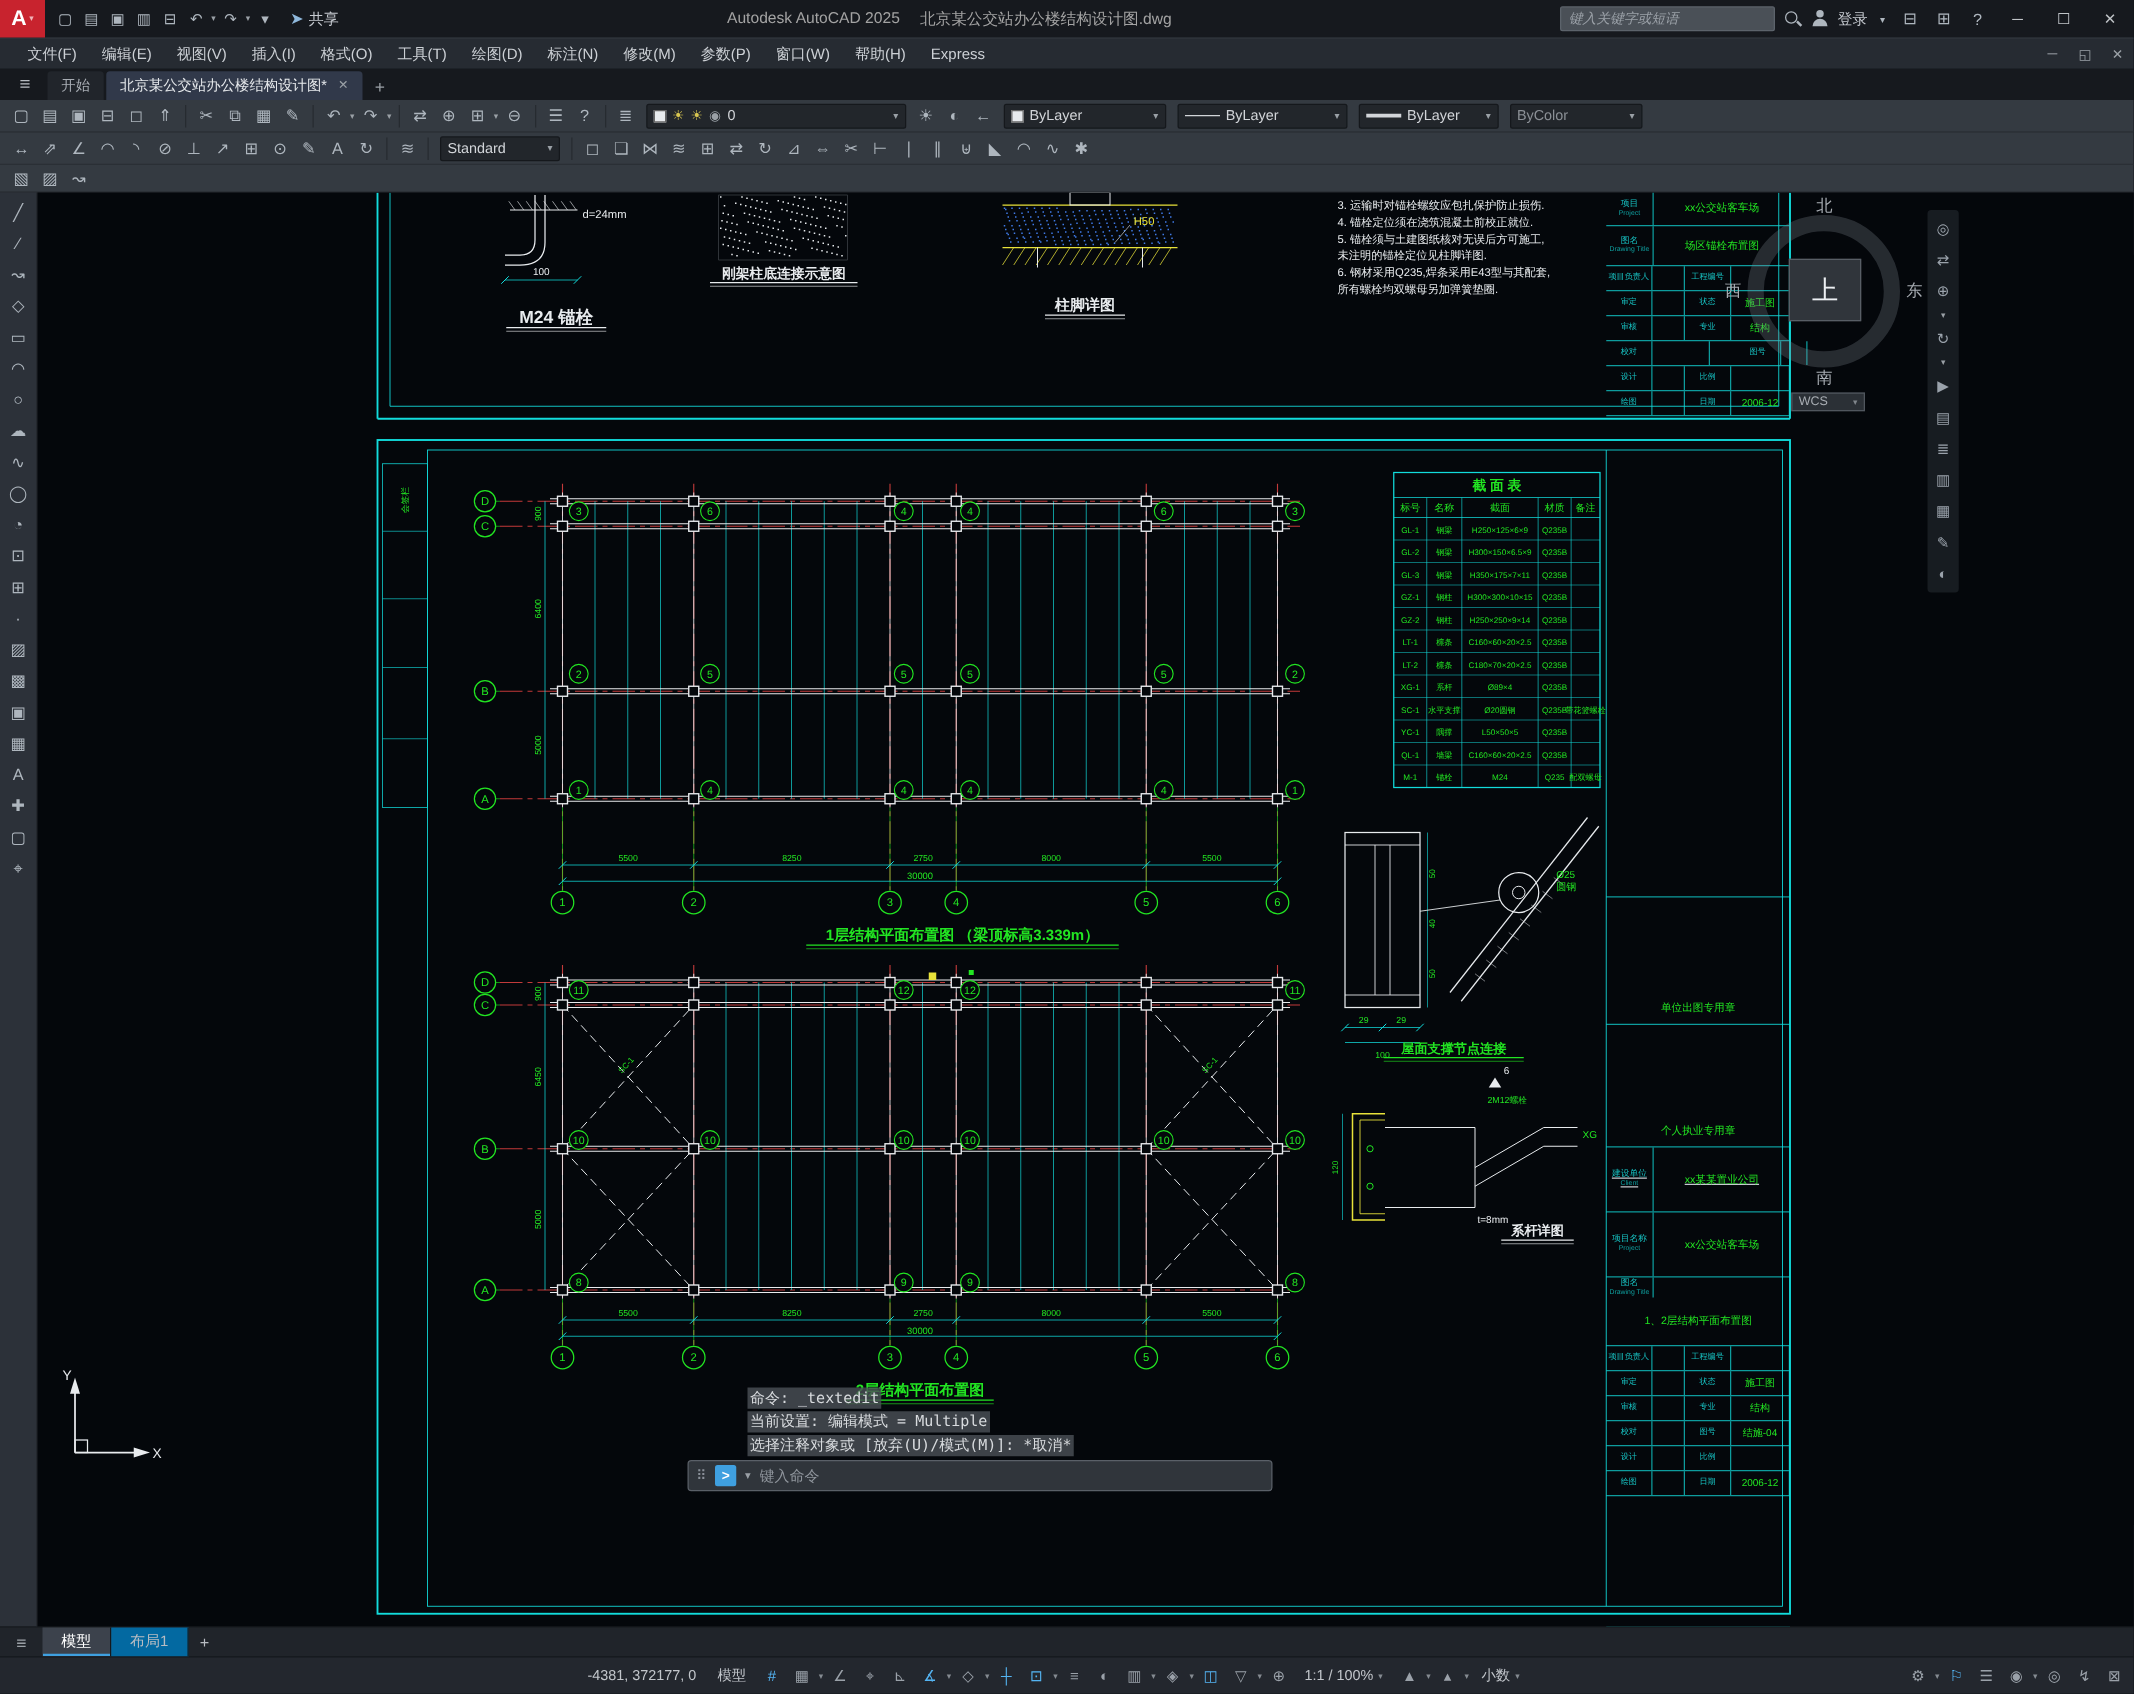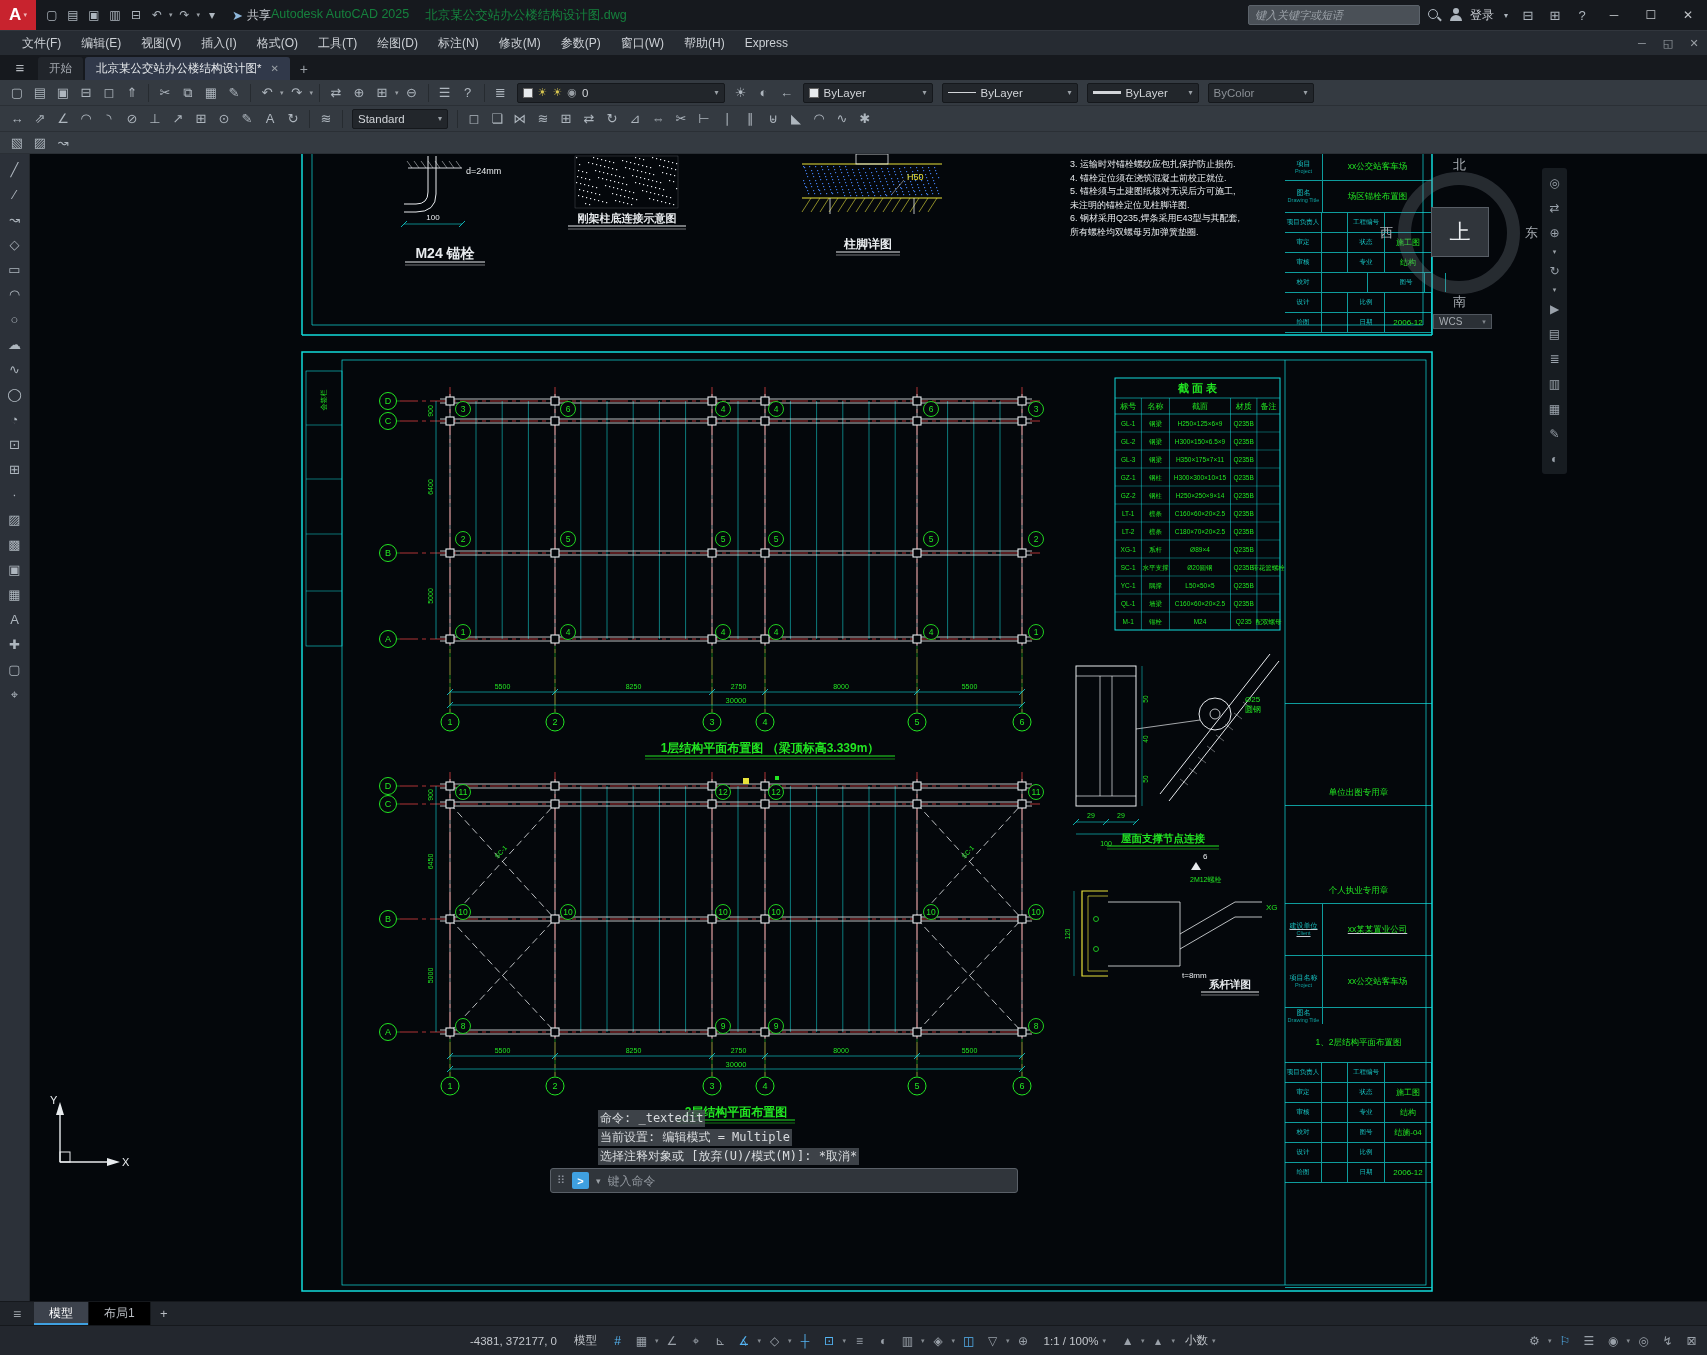--- a/index.html
+++ b/index.html
@@ -7,21 +7,21 @@
 body{background:#15181d;font-family:"Liberation Sans","DejaVu Sans",sans-serif;color:#c6cad0;font-size:12px;overflow:hidden}
 
 .titlebar{height:30px;background:#16191e;display:flex;align-items:center;padding-right:4px}
 .logo{width:36px;height:30px;background:#c8232e;color:#fff;font-weight:bold;font-size:17px;display:flex;align-items:center;justify-content:center;gap:2px}
 .logo .dd{color:#f0b4b8;font-size:7px}
 .qat{display:flex;align-items:center;margin-left:6px;gap:1px}
 .ticon{width:22px;height:22px;display:inline-flex;align-items:center;justify-content:center;color:#aeb6be;font-size:13px;border-radius:2px}
 .qat .ticon{width:20px;height:20px;font-size:12px}
 .share{display:flex;align-items:center;gap:4px;color:#c6cad0;font-size:12px;margin-left:10px}
 .share .gl{color:#8fb8dc;font-size:13px}
-.tb-title{flex:1;text-align:center;font-size:12.5px;color:#15803d;display:flex;gap:16px}
+.tb-title{flex:1;text-align:center;font-size:12.5px;color:#a3a3a3;display:flex;justify-content:center;gap:16px}
 .tb-right{display:flex;align-items:center;gap:7px}
 .search{width:172px;height:20px;background:#4a5057;border:1px solid #5c636b;border-radius:2px;color:#caced2;font-size:11px;padding:0 6px;font-style:italic}
 .search::placeholder{color:#9ba1a8}
 .mag{width:15px;height:15px;position:relative;display:inline-block}
 .mag::before{content:"";position:absolute;left:1px;top:1px;width:8px;height:8px;border:1.5px solid #aeb6be;border-radius:50%}
 .mag::after{content:"";position:absolute;left:10px;top:10px;width:5px;height:1.5px;background:#aeb6be;transform:rotate(45deg)}
 .person{width:14px;height:14px;position:relative;display:inline-block}
 .person::before{content:"";position:absolute;left:4px;top:0;width:6px;height:6px;border-radius:50%;background:#aeb6be}
 .person::after{content:"";position:absolute;left:1px;top:7px;width:12px;height:6px;border-radius:6px 6px 0 0;background:#aeb6be}
 .signin{font-size:12px;color:#c6cad0}
@@ -77,35 +77,35 @@
 .cmd-overlay{position:absolute;left:568px;top:956px;font-family:"DejaVu Sans Mono","Liberation Mono",monospace;font-size:12px;color:#d8dbde}
 .cmd-line{background:rgba(74,79,86,.82);padding:0 2px;margin-bottom:2px;width:max-content;line-height:17px}
 .cmd-bar{position:absolute;left:520px;top:1014px;width:468px;height:25px;background:rgba(52,57,64,.92);border:1px solid #5a6068;border-radius:3px;display:flex;align-items:center;padding:0 6px;gap:7px}
 .cmd-grip{color:#8a9099;font-size:11px}
 .cmd-prompt{width:17px;height:17px;background:#3fa0e0;color:#fff;font-size:11px;display:flex;align-items:center;justify-content:center;border-radius:2px;font-weight:bold}
 .cmd-dd{color:#9aa0a6;font-size:9px}
 .cmd-input{flex:1;background:transparent;border:none;outline:none;color:#c0c4c9;font-size:12px;font-family:inherit}
 .cmd-input::placeholder{color:#8f959c}
 
 #titleblock-top{position:absolute;left:1255px;top:0;width:147px;height:181px;display:flex;flex-direction:column}
-#titleblock-main{position:absolute;left:1255px;top:198px;width:147px;height:936px;display:flex;flex-direction:column}
+#titleblock-main{position:absolute;left:1255px;top:212px;width:147px;height:936px;display:flex;flex-direction:column}
 .tbt-row{display:flex;border-bottom:1px solid rgba(18,220,220,.7);flex:none}
 .tbt-row.grid4{display:grid;grid-template-columns:37px 26px 37px 1fr}
 .tbt-row.grid4>div{border-right:1px solid rgba(18,220,220,.7);display:flex;align-items:center;justify-content:center;overflow:hidden}
 .tbt-row.grid4 .lab{color:#17c3c3;font-size:6.5px;text-align:center;line-height:1}
 .tbt-row.grid4 .val{color:#22e522;font-size:8px}
 .tb-lab{width:38px;border-right:1px solid rgba(18,220,220,.7);color:#17c3c3;font-size:7px;display:flex;flex-direction:column;justify-content:center;align-items:center;line-height:1.15;padding:1px;text-align:center}
 .tb-lab .en{font-size:5.5px;color:#0fa0a0}
 .tb-val{flex:1;color:#22e522;font-size:8.5px;display:flex;align-items:center;justify-content:center;text-align:center;padding:1px}
 .tb-stamp{border-bottom:1px solid rgba(18,220,220,.7);color:#22e522;font-size:8.5px;display:flex;align-items:flex-end;justify-content:center;padding-bottom:6px;flex:none}
 .tb-blankcell{border-bottom:1px solid rgba(18,220,220,.7);flex:none}
 
 .layouttabs{height:24px;background:#20242a;display:flex;align-items:center;border-top:1px solid #15181c}
 .lt-burger{width:34px;text-align:center;color:#9aa0a6;font-size:14px}
-.ltab{padding:0 15px;height:100%;display:flex;align-items:center;font-size:12px;color:#b8bcc2;background:#000000;border-right:1px solid #15181c}
+.ltab{padding:0 15px;height:100%;display:flex;align-items:center;font-size:12px;color:#b8bcc2;background:#0369a1;border-right:1px solid #15181c}
 .ltab.active{background:#3c424c;color:#fff;box-shadow:inset 0 -2px 0 #3fa0e0}
 .lt-add{width:26px;text-align:center;color:#b8bcc2;font-size:13px}
 
 .statusbar{height:30px;background:#23272e;display:flex;align-items:center;border-top:1px solid #15181c;padding-left:462px;padding-right:4px;gap:1px}
 .sb-text{font-size:11.5px;color:#c2c6cb;padding:0 8px;display:flex;align-items:center;gap:3px;white-space:nowrap}
 .sb-icon{width:23px;height:24px;display:flex;align-items:center;justify-content:center;color:#9aa1a9;font-size:12px;border-radius:2px}
 .sb-icon.on{color:#54b4f2}
 .sb-dd{font-size:7px;color:#858b92;margin:0 1px}
 .sb-spacer{flex:1}
 </style>

